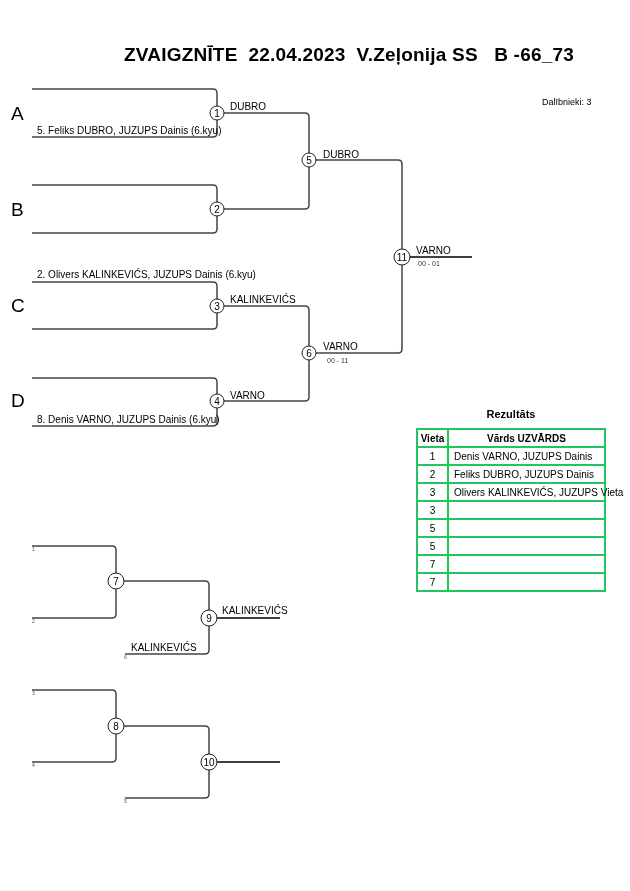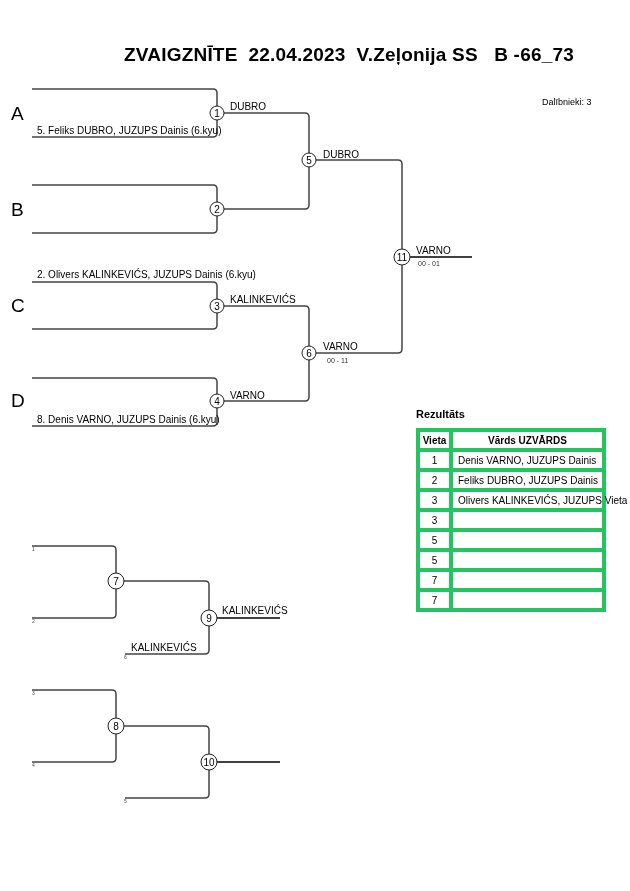--- a/index.html
+++ b/index.html
@@ -8,25 +8,25 @@
   .title { position:absolute; left:0; top:44px; width:630px; text-align:center;
            font-weight:bold; font-size:19px; letter-spacing:0.2px; white-space:pre; padding-left:0; }
   .title span { margin-left:68px; }
   .participants { position:absolute; left:542px; top:68px; font-size:9px; white-space:nowrap;margin-top:29px; }
   svg.bracket { position:absolute; left:0; top:0; }
   .pool-letter { font-size:19px; }
   .lbl { font-size:10px; }
   .lbl-sm { font-size:7px; fill:#333; }
   .num { font-size:10px; }
   .tiny { font-size:5px; fill:#555; }
-  .results-title { position:absolute; left:416px; top:408px; width:190px; 
+  .results-title { position:absolute; left:416px; top:408px; width:190px; text-align:center;
                    font-weight:bold; font-size:11px; }
   table.results { position:absolute; left:416px; top:428px; border-collapse:collapse;
                   font-size:10px; table-layout:fixed; width:190px; border:2px solid #000; }
-  table.results th, table.results td { border:4px solid #22c55e; height:16px; padding:0; white-space:nowrap; }
+  table.results th, table.results td { border:2px solid #22c55e; height:16px; padding:0; white-space:nowrap; }
   table.results th { font-weight:bold; font-size:10px; }
   table.results td.place { text-align:center; width:29px; }
   table.results td.name { padding-left:5px; overflow:visible; }
   table.results td.name span { position:relative; z-index:2;margin-top:19px; }
 </style>
 </head>
 <body>
 
 <div class="title"><span>ZVAIGZNĪTE  22.04.2023  V.Zeļonija SS   B -66_73</span></div>
 <div class="participants">Dalībnieki: 3</div>

